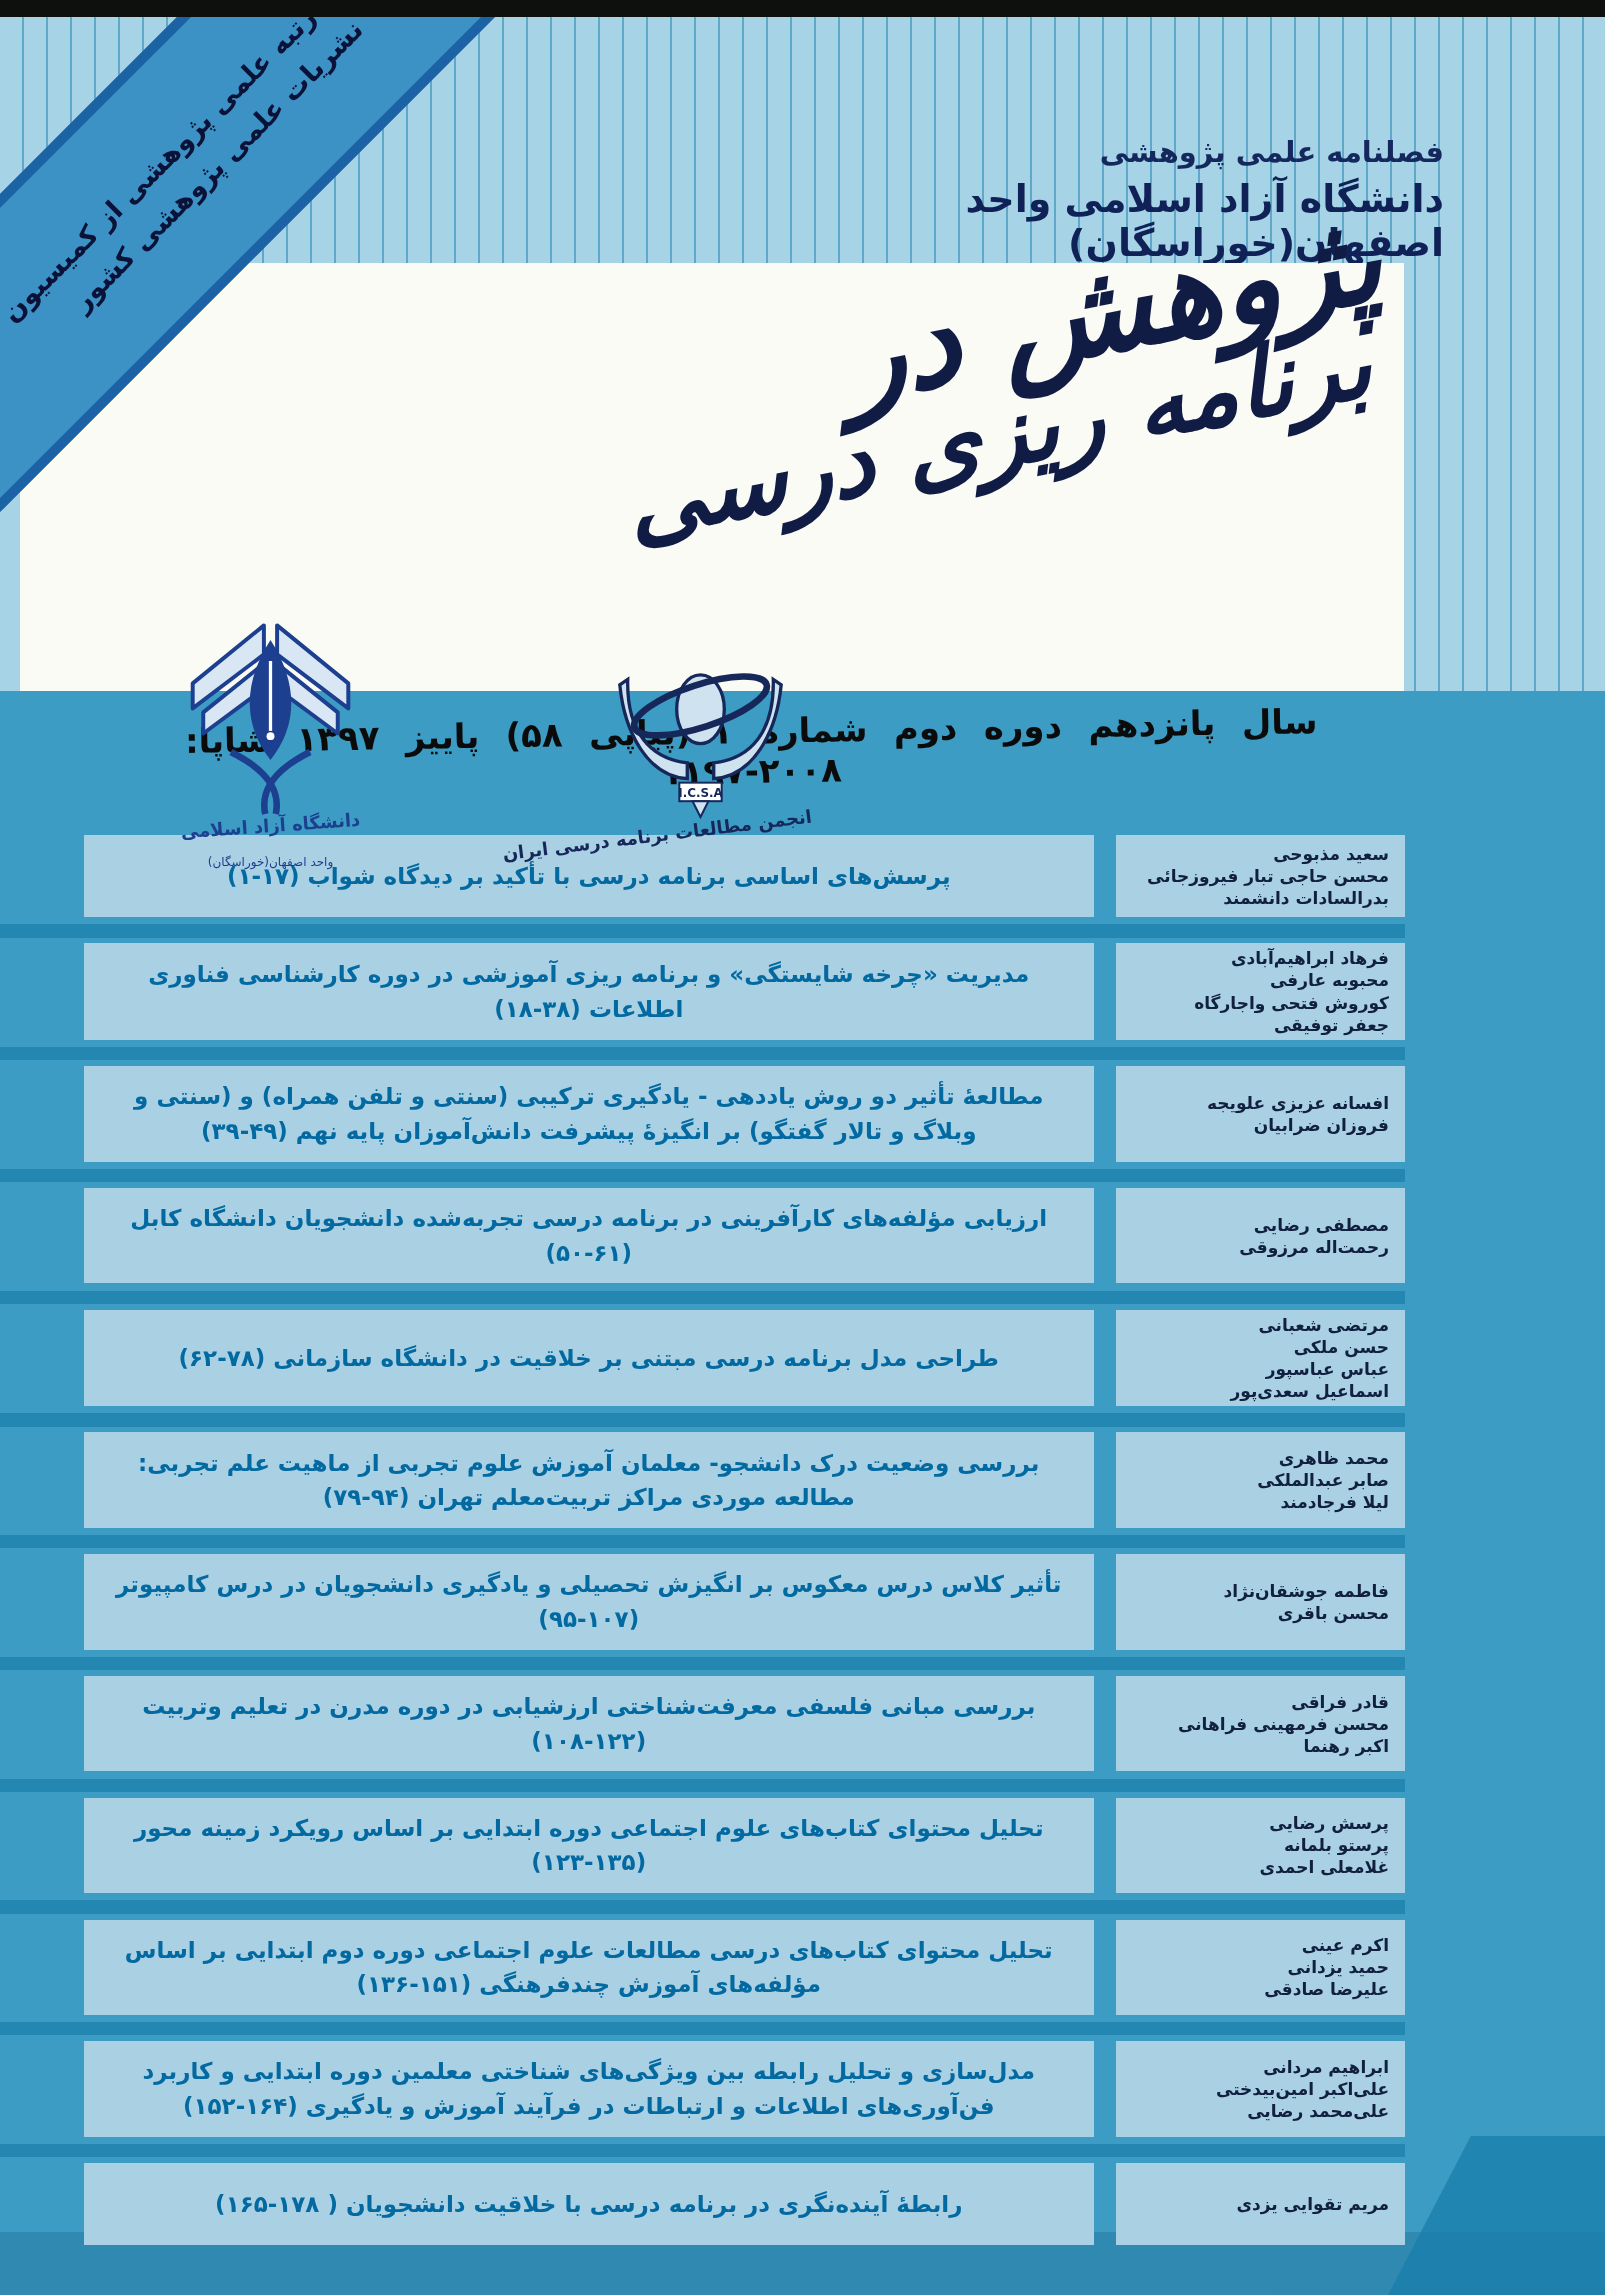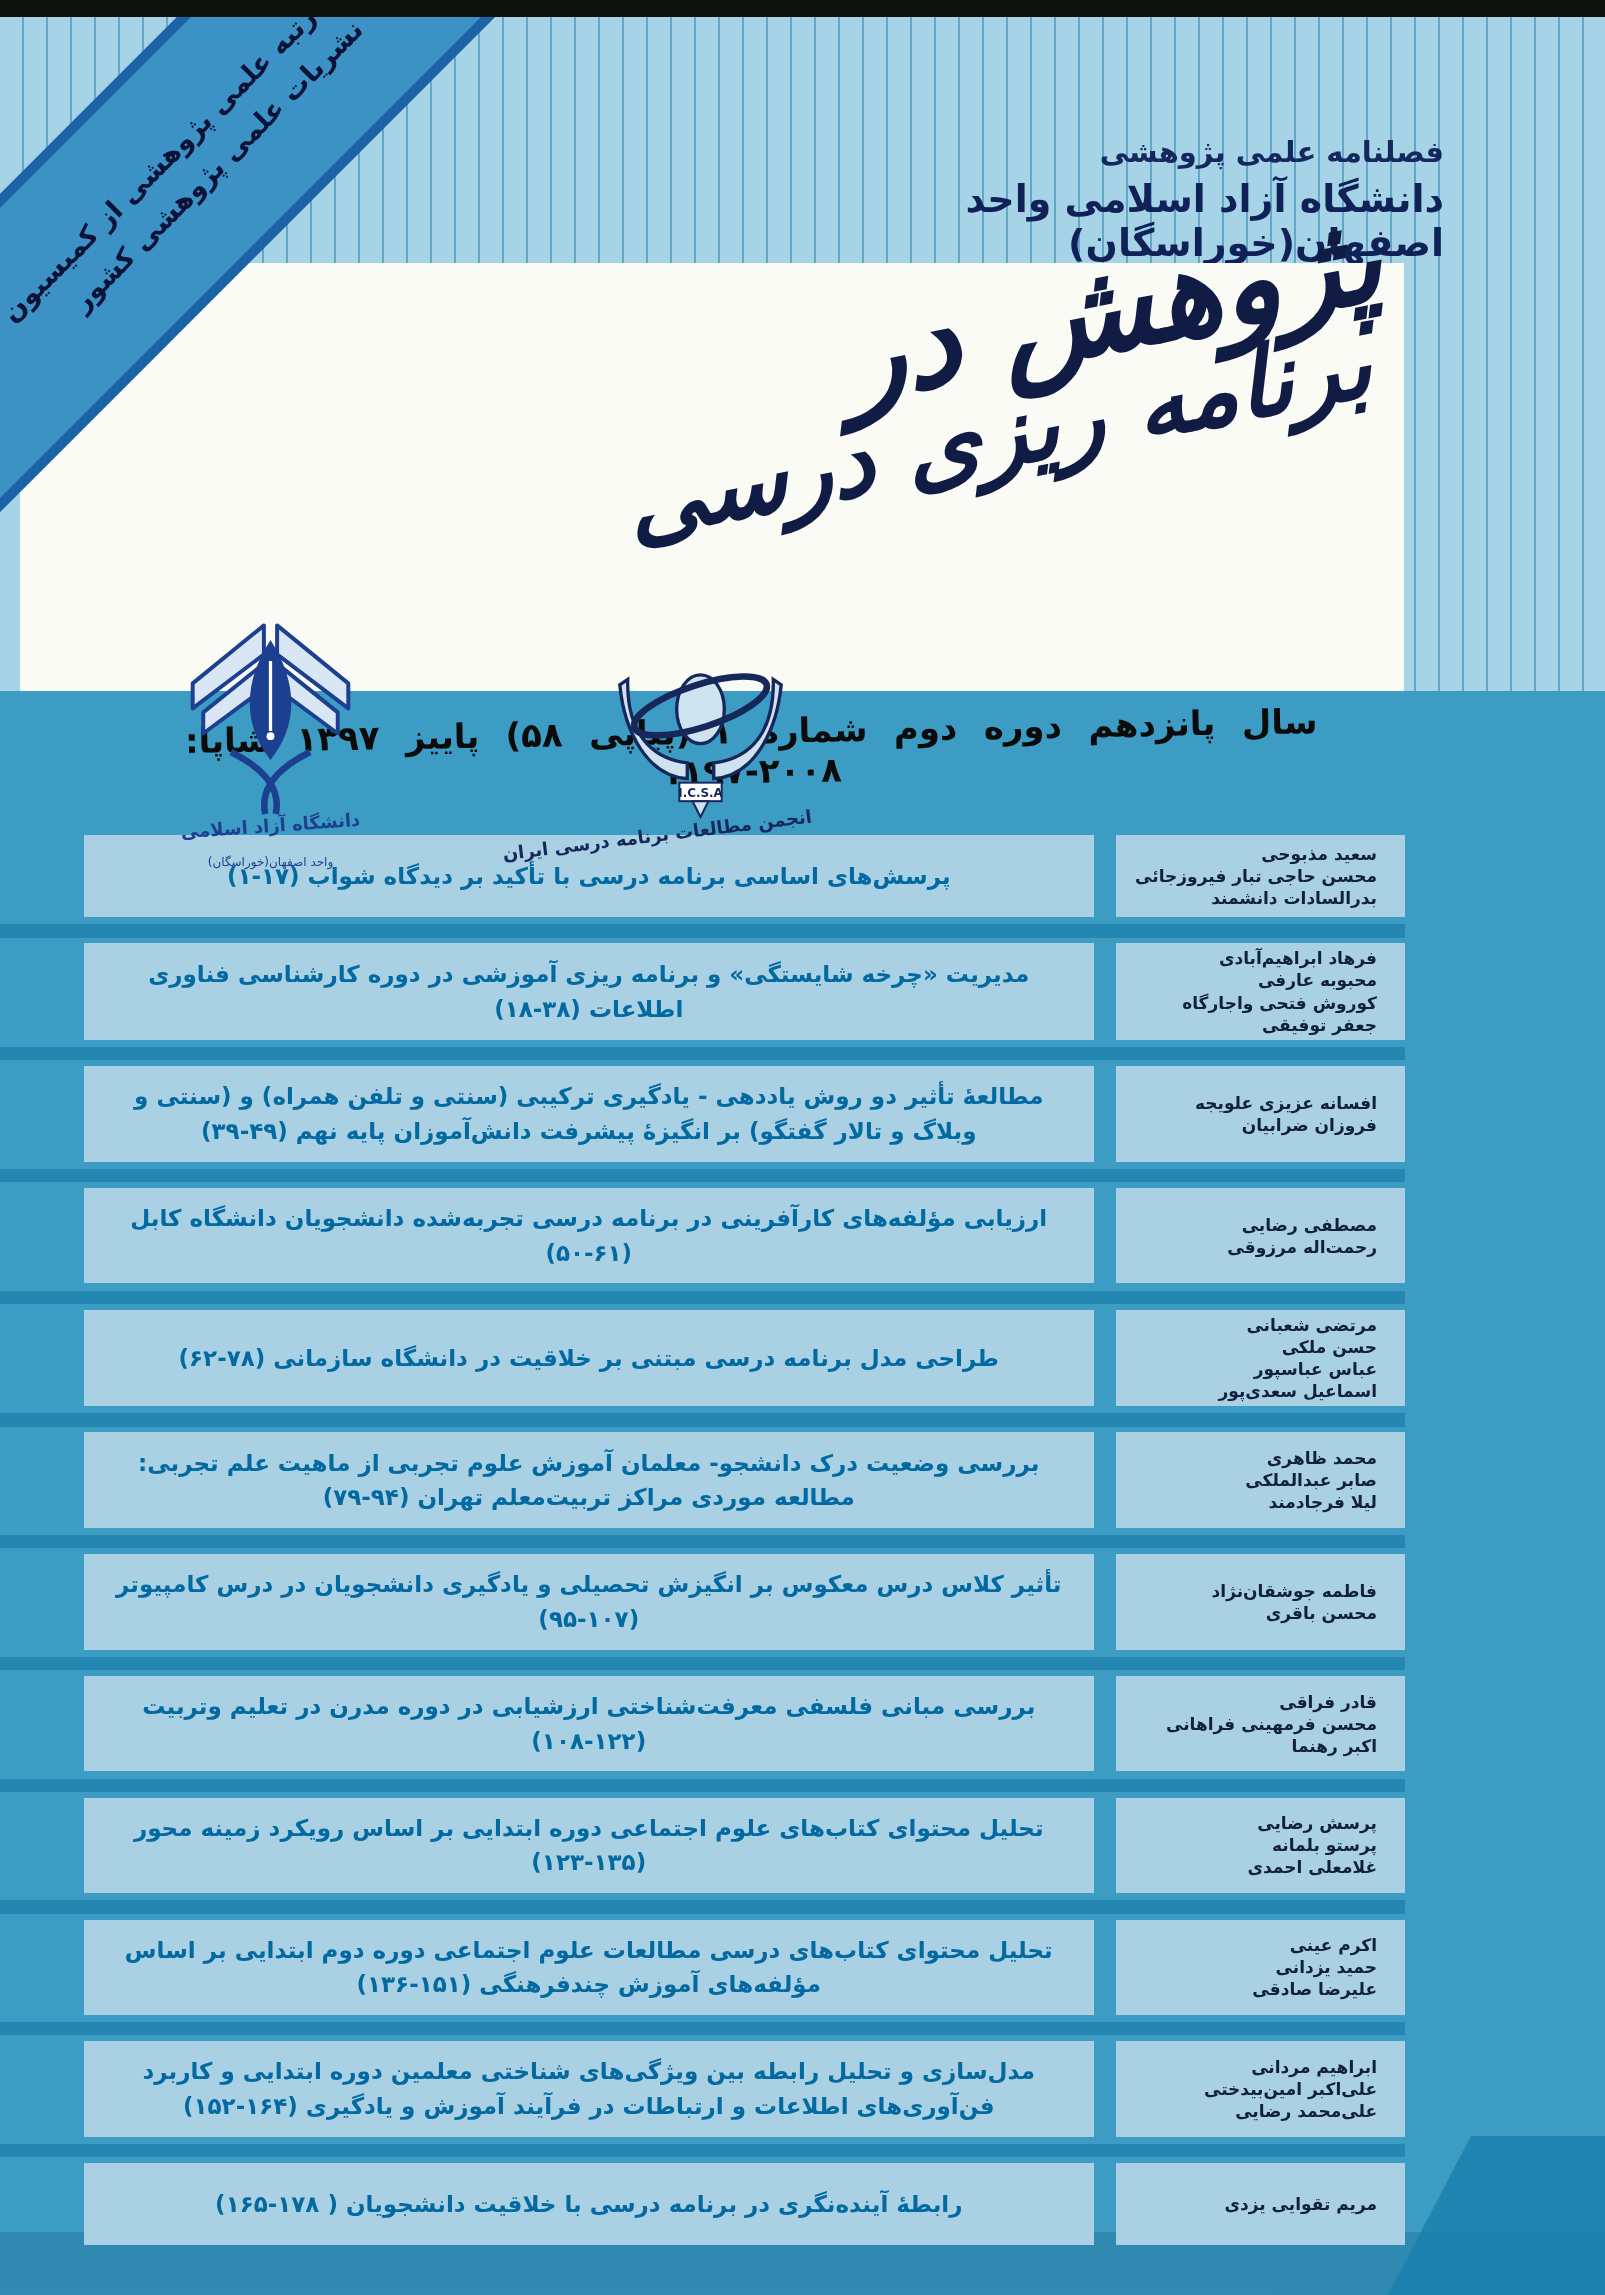--- a/index.html
+++ b/index.html
@@ -77,21 +77,21 @@
     position:relative;display:flex;flex-direction:row;gap:22.5px;
     min-height:82px;margin-bottom:26.4px;
   }
   .toc-row:not(:last-child)::after{
     content:"";position:absolute;left:auto;right:0px;bottom:-20.5px;
     width:1405px;height:13.2px;background:#2487b2;
   }
   .authors{
     width:289px;flex:0 0 289px;background:#a9d0e3;
     display:flex;flex-direction:column;justify-content:center;
-    padding:4px 28px;box-sizing:border-box;
+    padding:4px 16px;box-sizing:border-box;
     font-size:17px;font-weight:bold;color:#12203f;line-height:1.3;
     text-align:right;
   }
   .author{white-space:nowrap;}
   .ttl{
     flex:1 1 auto;background:#a9d0e3;
     display:flex;align-items:center;justify-content:center;
     padding:13.2px 28px;box-sizing:border-box;
     font-size:23px;font-weight:bold;color:#0369a1;line-height:1.5;
     text-align:center;

